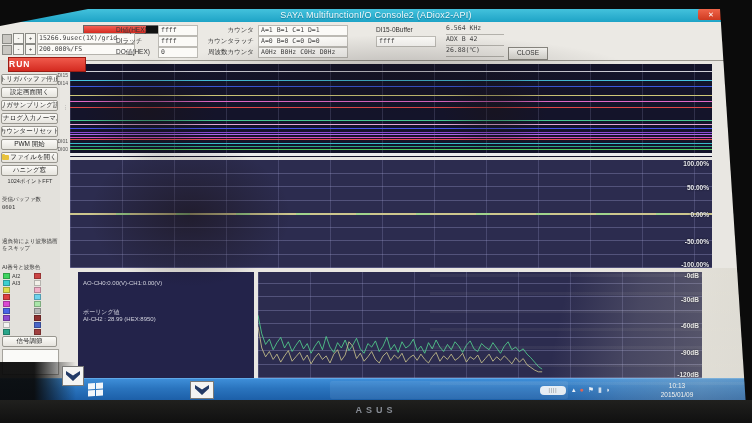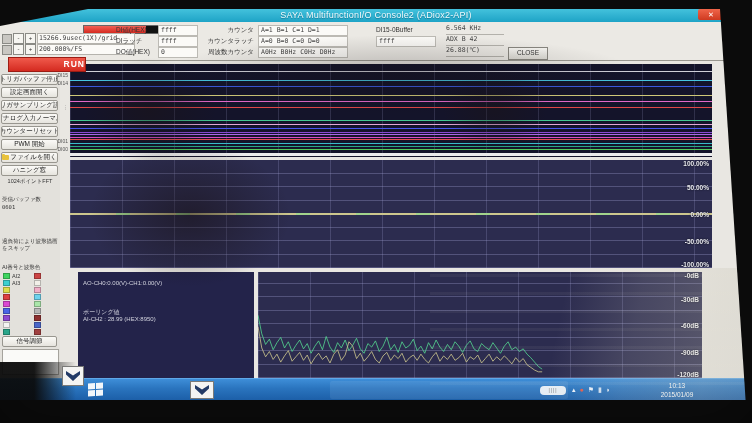--- a/index.html
+++ b/index.html
@@ -18,21 +18,21 @@
   .scalerow{position:absolute;left:2px;display:flex;align-items:center;gap:1px;height:9px;}
   .scaleicon{width:8px;height:8px;background:#c9c7c2;border:1px solid #8a8a85;}
   .tinybtn{width:9px;height:9px;background:#f6f5f1;border:1px solid #8a8a85;font-size:6px;line-height:8px;text-align:center;color:#333;}
   .scaleval{width:94px;height:9px;background:#fbfaf7;border:1px solid #b5b3ad;font:6.5px "DejaVu Sans Mono",monospace;color:#444;line-height:9px;padding:0 1px;overflow:hidden;white-space:nowrap;}
   .hlabel{position:absolute;font-size:6.5px;color:#333;white-space:nowrap;}
   .hval{position:absolute;height:9px;background:#fbfaf7;border:1px solid #bcbab4;font:6.5px "DejaVu Sans Mono",monospace;color:#444;line-height:9px;padding:0 2px;overflow:hidden;white-space:nowrap;}
   .hplain{position:absolute;height:10px;border-bottom:1px solid #b3b1ab;font:6.5px "DejaVu Sans Mono",monospace;color:#444;line-height:9px;white-space:nowrap;}
   .closebtn{position:absolute;left:508px;top:25px;width:38px;height:11px;background:linear-gradient(#f6f5f1,#dcdad4);
             border:1px solid #88867f;font-size:6.5px;color:#333;text-align:center;line-height:10px;}
   .runbtn{position:absolute;left:8px;top:49px;width:76px;height:13px;z-index:6;background:linear-gradient(#f05a4c,#d42a20);
-          border:1px solid #9c1c14;color:#fff;font-size:8.5px;font-weight:bold;text-align:right;line-height:12px;letter-spacing:1px;}
+          border:1px solid #9c1c14;color:#fff;font-size:8.5px;font-weight:bold;text-align:left;line-height:12px;letter-spacing:1px;}
   .sidebar{position:absolute;left:0;top:52px;width:60px;height:318px;background:#e3e1dc;}
   .sbtn{position:absolute;left:1px;width:57px;height:11px;background:linear-gradient(#fbfaf7,#e6e4de);
         border:1px solid #98968f;border-radius:2px;font-size:6.5px;color:#222;display:flex;align-items:center;justify-content:center;
         overflow:hidden;white-space:nowrap;box-sizing:border-box;}
   .foldericon{display:inline-block;width:7px;height:5px;background:#e8c23c;border-radius:1px;margin-right:1px;position:relative;}
   .foldericon::before{content:"";position:absolute;left:0;top:-1px;width:3px;height:2px;background:#e8c23c;border-radius:1px 1px 0 0;}
   .sidetext{position:absolute;left:2px;font-size:5.5px;color:#333;white-space:nowrap;overflow:hidden;width:56px;}
   .legendrow{display:flex;align-items:center;height:7px;}
   .sw{width:5px;height:4px;margin-left:3px;border:0.5px solid rgba(0,0,0,.25);}
   .swlab{width:19px;font-size:5.5px;color:#333;margin-left:2px;overflow:hidden;white-space:nowrap;}
@@ -301,20 +301,23 @@
         <div>10:13</div>
         <div>2015/01/09</div>
       </div>
     </div>
   </div>
 
   <div class="deskicon">
       <span class="deskglyph"></span>
     </div>
 
+  <div class="body">
+    <div class="brand">ASUS</div>
+  </div>
 
   <div class="ov silhouette"></div>
   <div class="ov kbreflect"></div>
   <div class="ov topbar"></div>
   <div class="ov tlwedge"></div>
   <div class="ov rbezel"></div>
   <div class="ov blshadow"></div>
 </div>
 
 </body></html>

